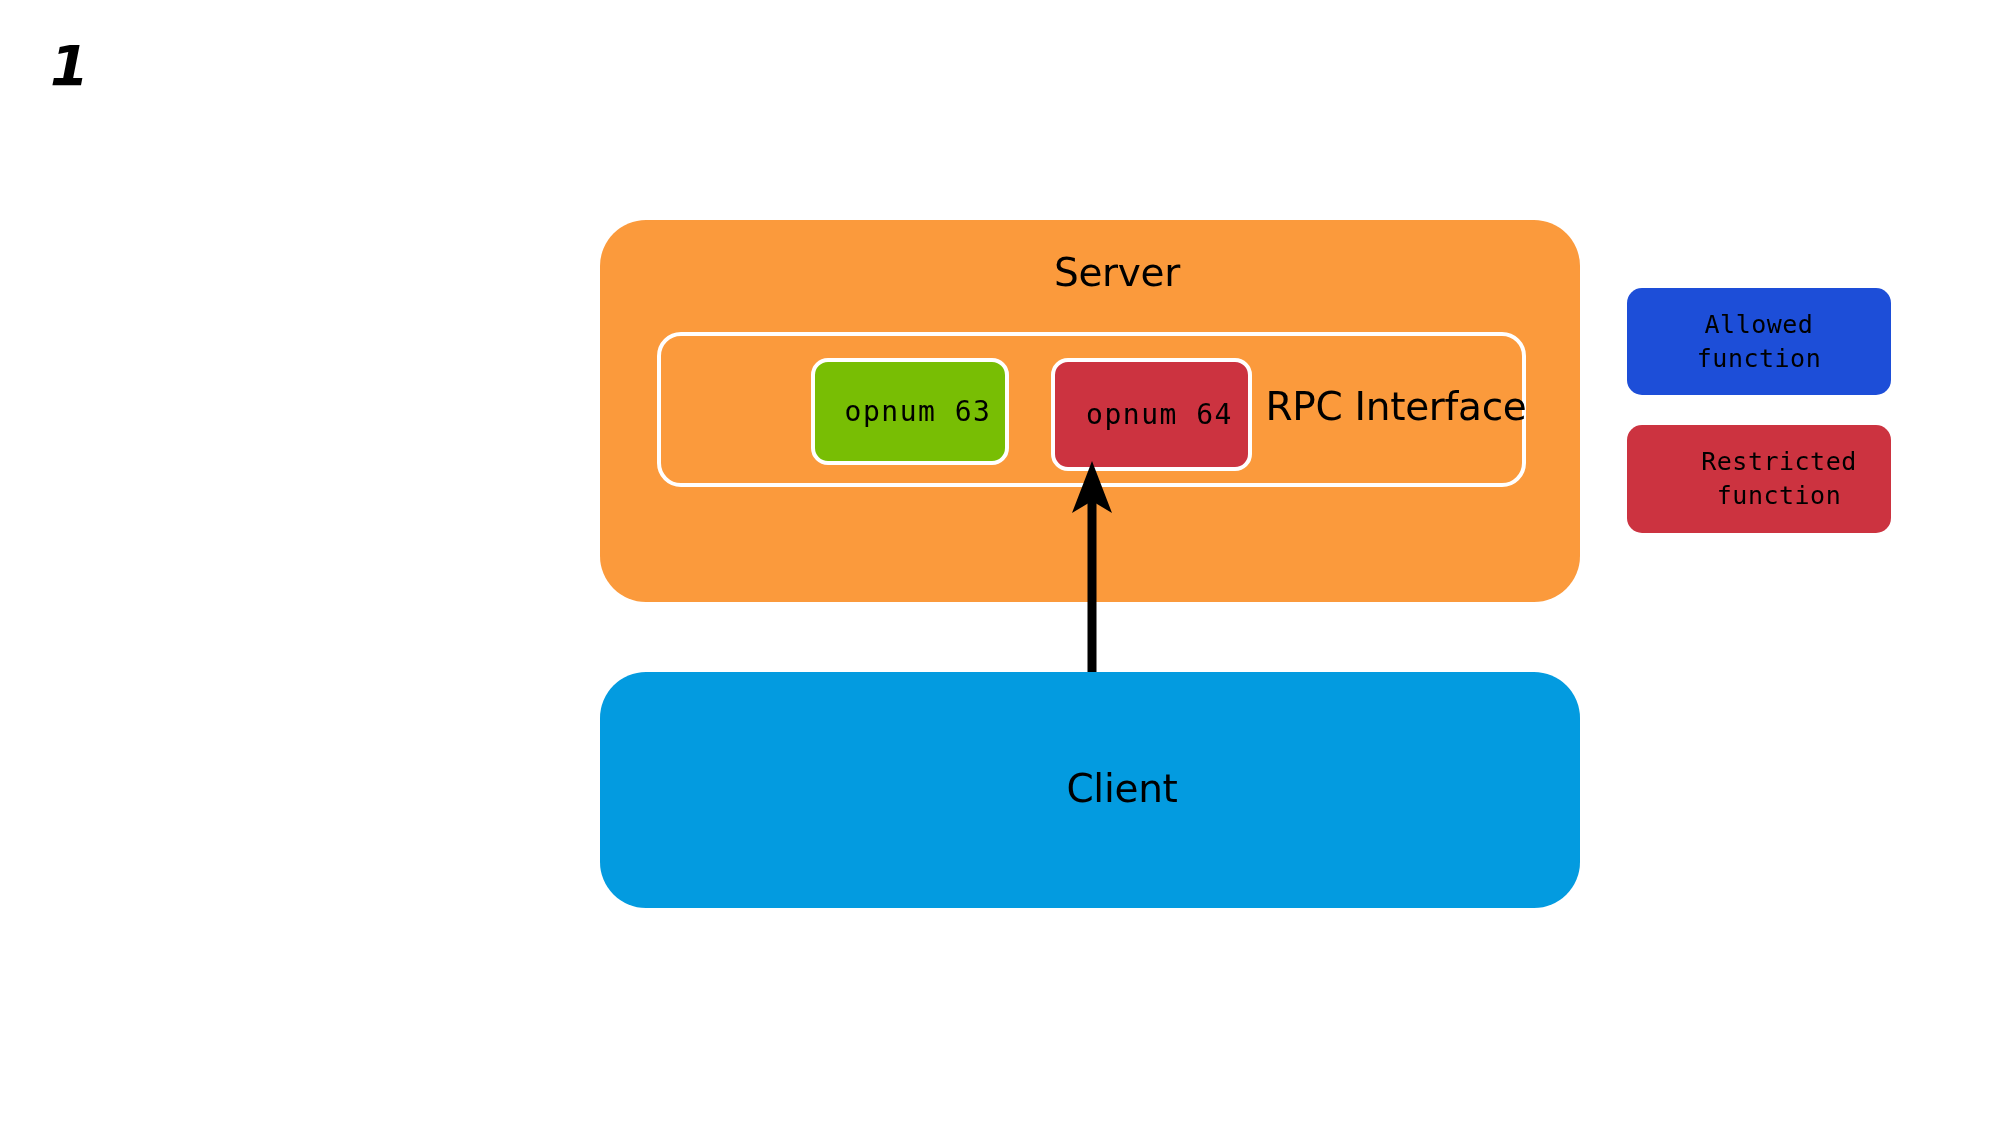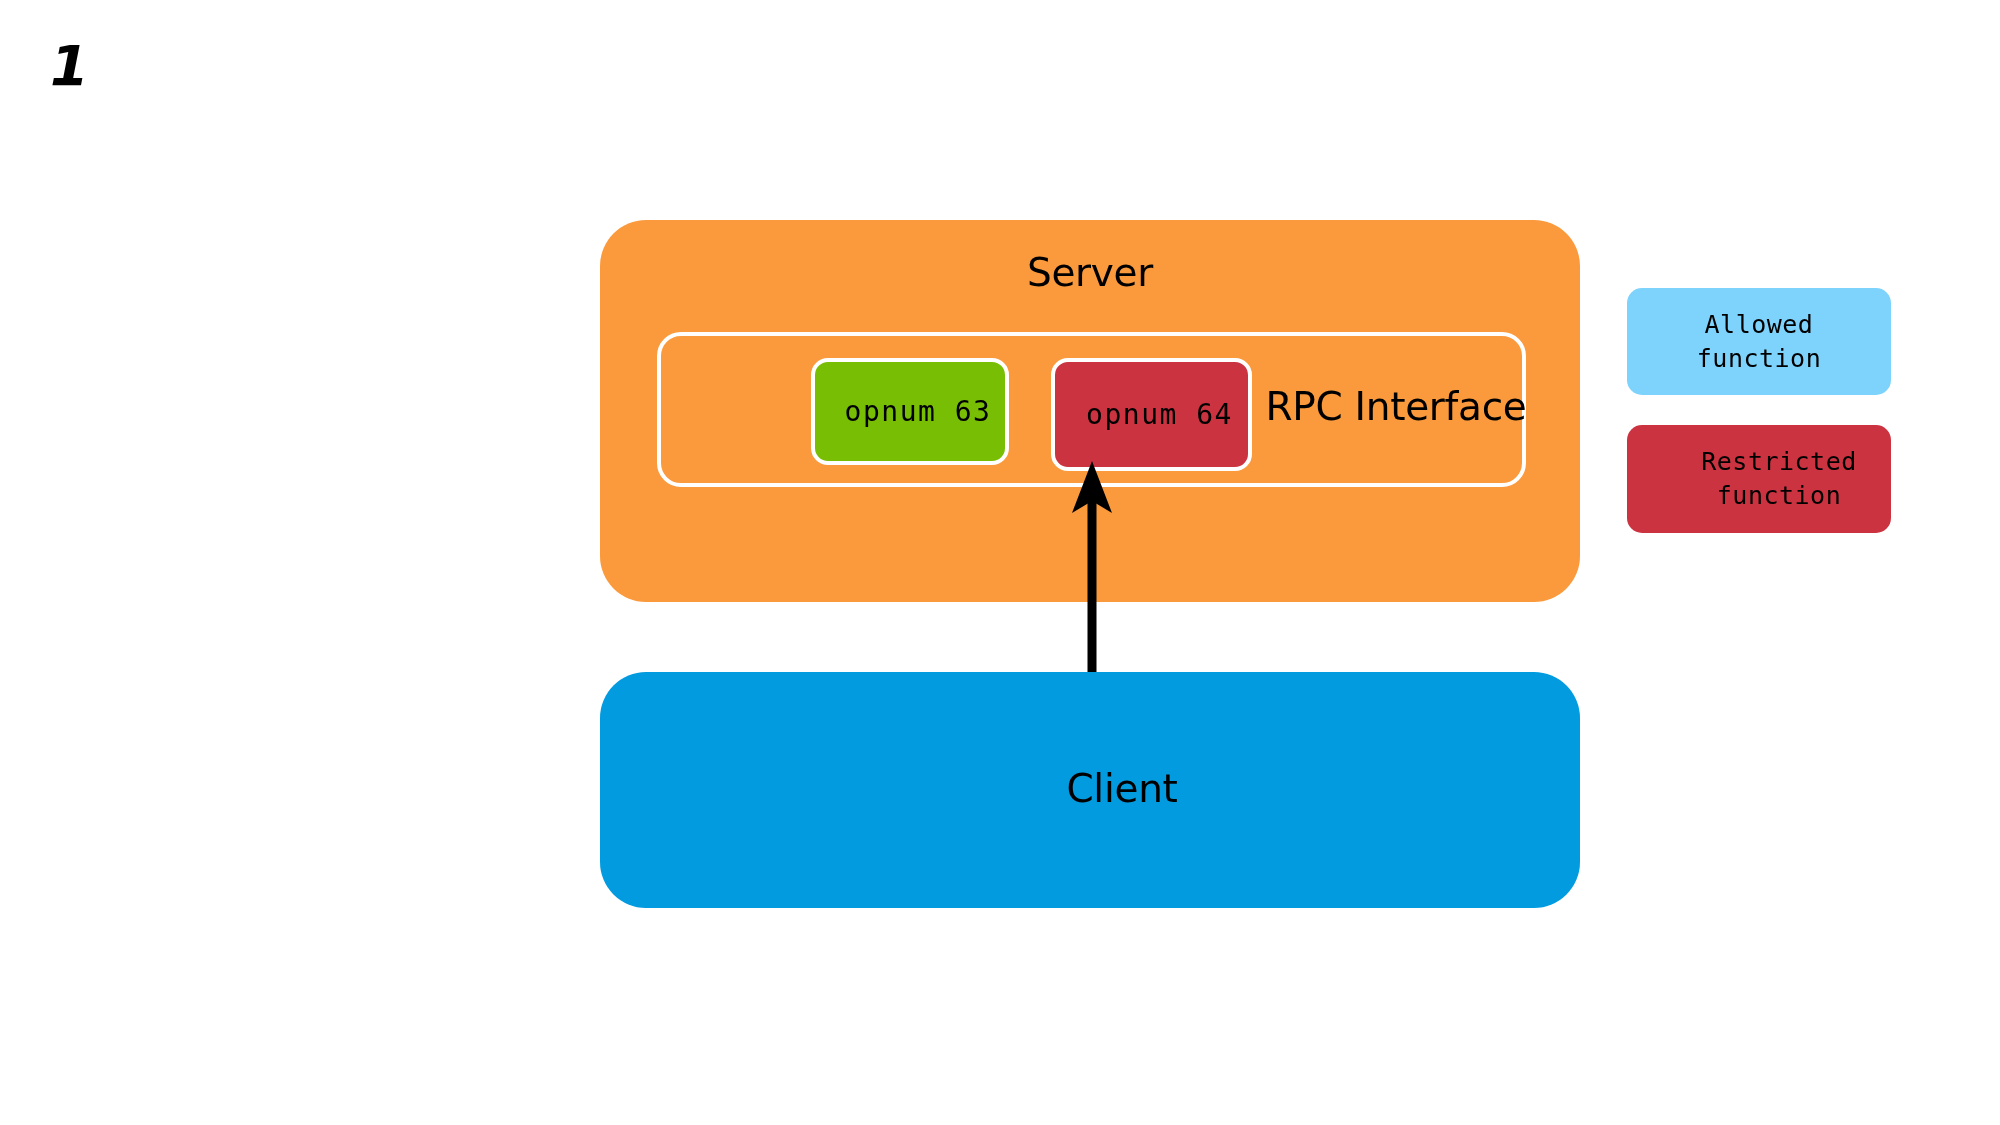--- a/index.html
+++ b/index.html
@@ -51,20 +51,21 @@
     position: absolute;
     left: 0;
     top: 32px;
     width: 980px;
     text-align: center;
     font-family: "DejaVu Sans", sans-serif;
     font-size: 39px;
     color: #000000;
     line-height: 1.1;
     letter-spacing: -0.3px;
+    padding-left: 27px;
   }
 
   
   .rpc-interface {
     position: absolute;
     left: 57px;
     top: 112px;
     width: 869px;
     height: 155px;
     border: 4px solid #ffffff;
@@ -168,21 +169,21 @@
     font-family: "DejaVu Sans Mono", monospace;
     font-size: 25px;
     color: #000000;
     line-height: 1.35;
     letter-spacing: 0.5px;
   }
 
   .legend-allowed {
     top: 288px;
     height: 107px;
-    background: #7dd3fc;
+    background: #1d4ed8;
   }
 
   .legend-restricted {
     top: 425px;
     height: 108px;
     background: #CC3340;
   }
 </style>
 </head>
 <body>

